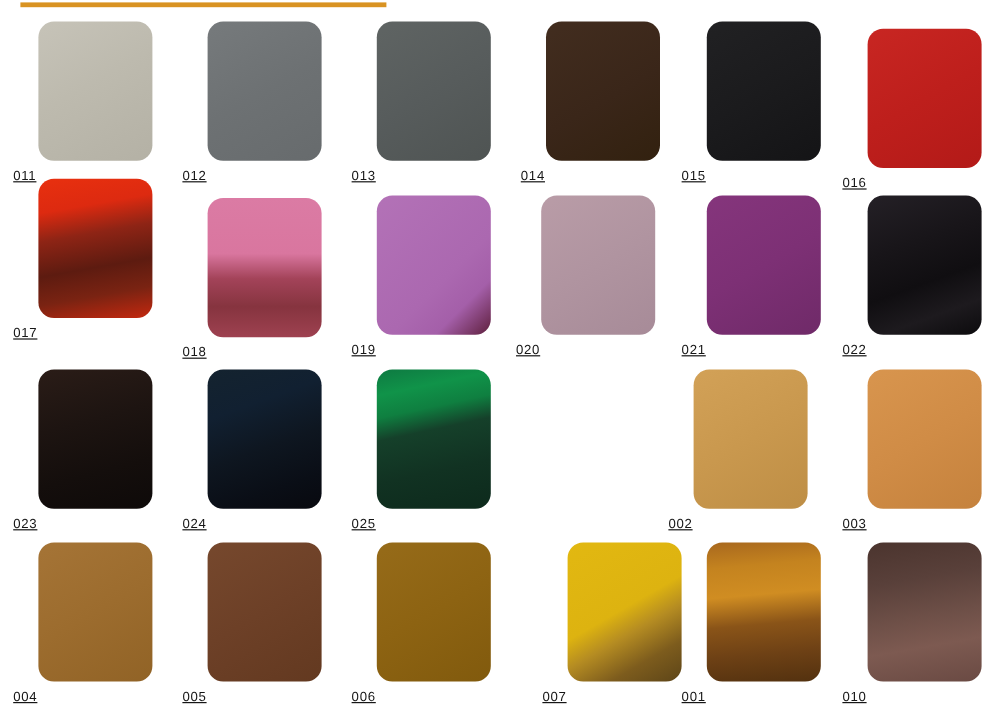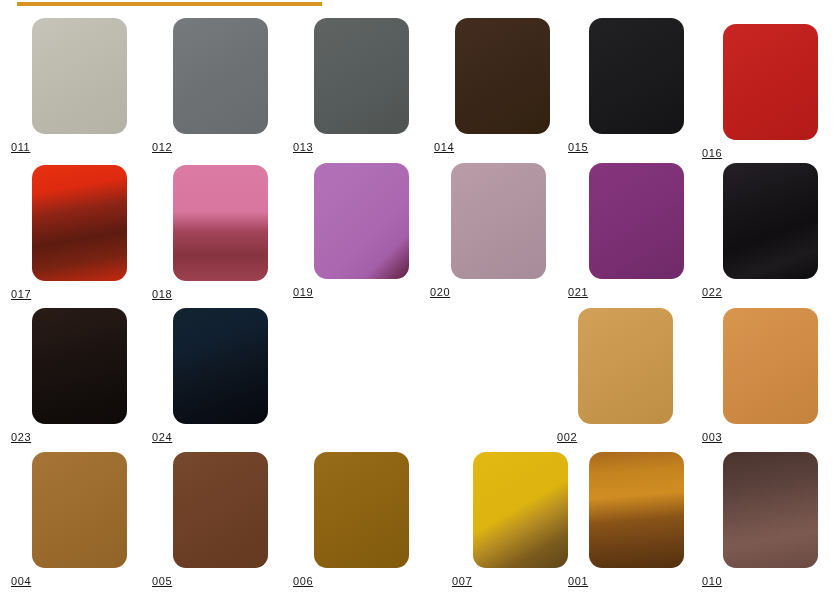--- a/index.html
+++ b/index.html
@@ -83,21 +83,21 @@
       <span class="swatch-label">014</span>
     </div>
     <div class="swatch-cell" style="left: 568px; top: 0px;">
       <div class="swatch-chip" style="background:linear-gradient(150deg,#212123 0%,#1b1b1d 50%,#141416 100%);"></div>
       <span class="swatch-label">015</span>
     </div>
     <div class="swatch-cell" style="left: 702px; top: 6px;">
       <div class="swatch-chip" style="background:linear-gradient(150deg,#c82622 0%,#be1f1c 50%,#b31a18 100%);"></div>
       <span class="swatch-label">016</span>
     </div>
-    <div class="swatch-cell" style="left: 11px; top: 147px;">
+    <div class="swatch-cell" style="left: 11px; top: 131px;">
       <div class="swatch-chip" style="background:linear-gradient(170deg,#e8300f 0%,#dd2a10 22%,#8e2415 40%,#5d1b10 62%,#7a2312 80%,#c4280f 100%);"></div>
       <span class="swatch-label">017</span>
     </div>
     <div class="swatch-cell" style="left: 152px; top: 147px;">
       <div class="swatch-chip" style="background:linear-gradient(180deg,#db7ba4 0%,#d9769f 40%,#a34359 58%,#86343f 78%,#9e4150 100%);"></div>
       <span class="swatch-label">018</span>
     </div>
     <div class="swatch-cell" style="left: 293px; top: 145px;">
       <div class="swatch-chip" style="background:linear-gradient(135deg,#b372b7 0%,#ab68b0 60%,#a45fa9 78%,#5e1f3c 100%);"></div>
       <span class="swatch-label">019</span>
@@ -114,20 +114,24 @@
       <div class="swatch-chip" style="background:linear-gradient(160deg,#242026 0%,#181519 35%,#100e11 60%,#1d1a1e 80%,#0c0b0d 100%);"></div>
       <span class="swatch-label">022</span>
     </div>
     <div class="swatch-cell" style="left: 11px; top: 290px;">
       <div class="swatch-chip" style="background:linear-gradient(165deg,#2a1c17 0%,#1d1411 38%,#140e0c 70%,#0e0a09 100%);"></div>
       <span class="swatch-label">023</span>
     </div>
     <div class="swatch-cell" style="left: 152px; top: 290px;">
       <div class="swatch-chip" style="background:linear-gradient(160deg,#14232f 0%,#112031 28%,#0e1620 55%,#0a0e16 80%,#08090f 100%);"></div>
       <span class="swatch-label">024</span>
+    </div>
+    <div class="swatch-cell" style="left: 293px; top: 290px;">
+      <div class="swatch-chip" style="background:linear-gradient(168deg,#0e7a42 0%,#109349 16%,#0f7f40 30%,#15402a 44%,#113222 70%,#0d2a1c 100%);"></div>
+      <span class="swatch-label">025</span>
     </div>
     <div class="swatch-cell" style="left: 557px; top: 290px;">
       <div class="swatch-chip" style="background:linear-gradient(150deg,#d2a157 0%,#c9984e 50%,#be8e45 100%);"></div>
       <span class="swatch-label">002</span>
     </div>
     <div class="swatch-cell" style="left: 702px; top: 290px;">
       <div class="swatch-chip" style="background:linear-gradient(150deg,#d8954e 0%,#d08c46 50%,#c5823d 100%);"></div>
       <span class="swatch-label">003</span>
     </div>
     <div class="swatch-cell" style="left: 11px; top: 434px;">

